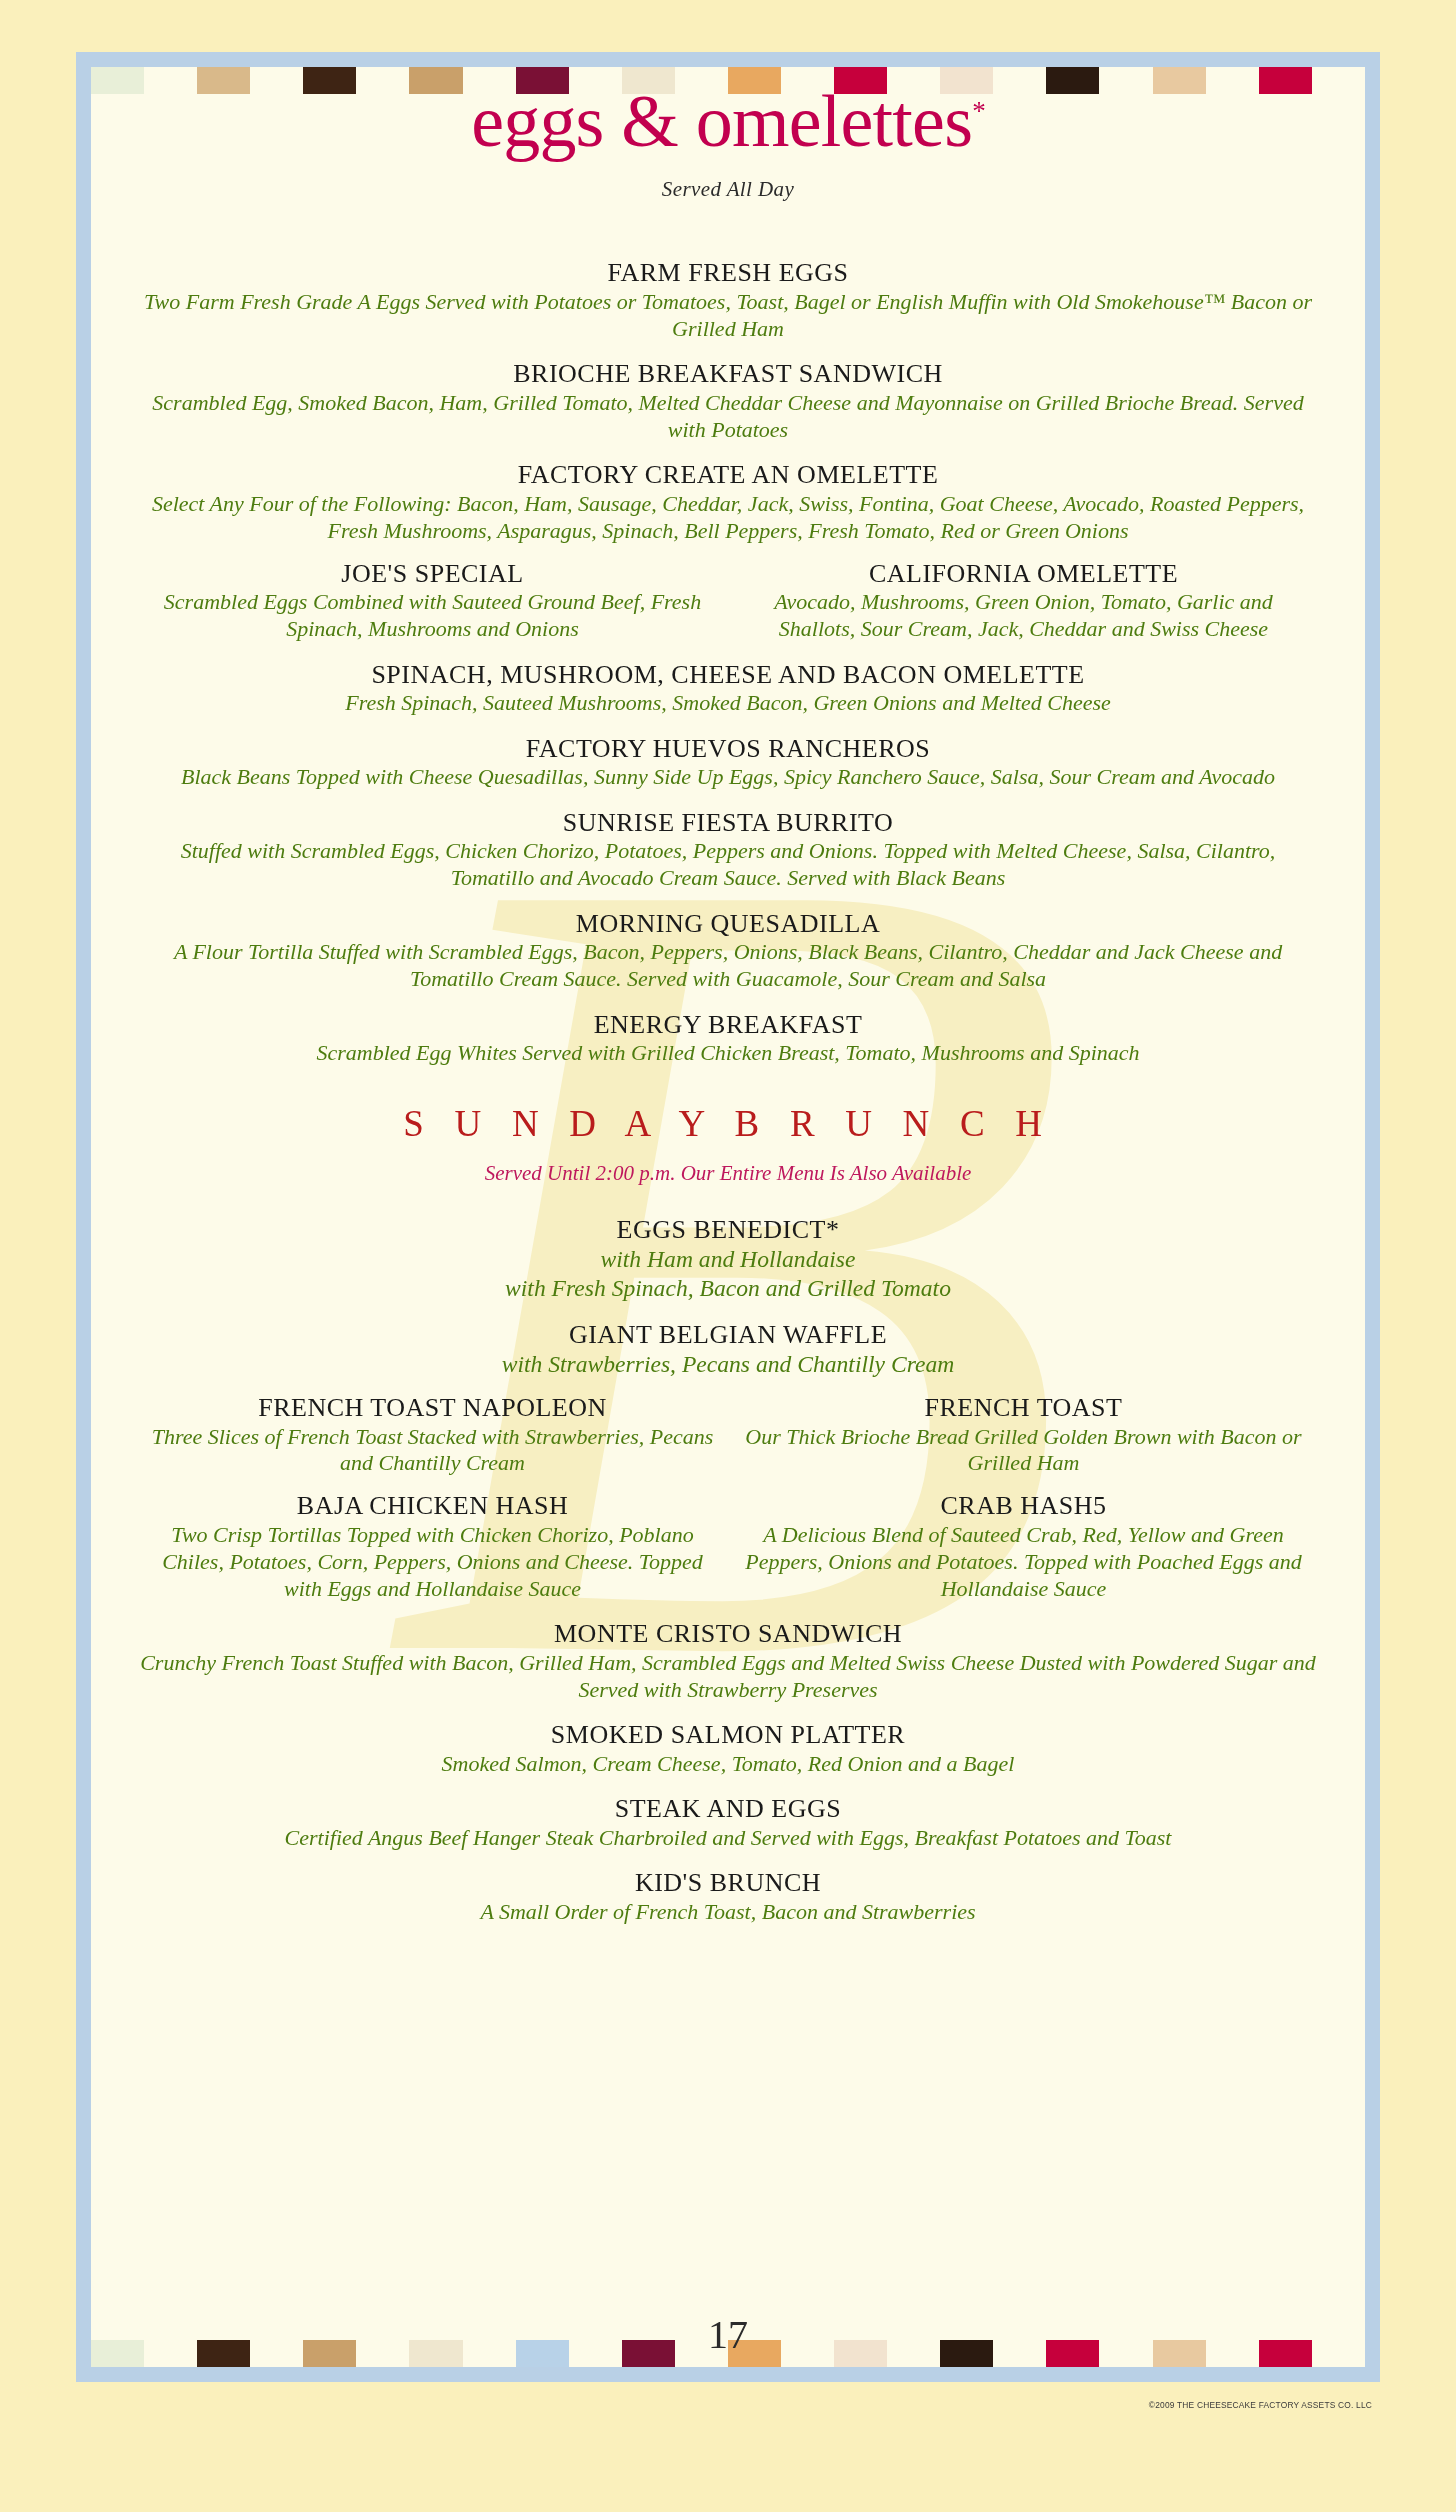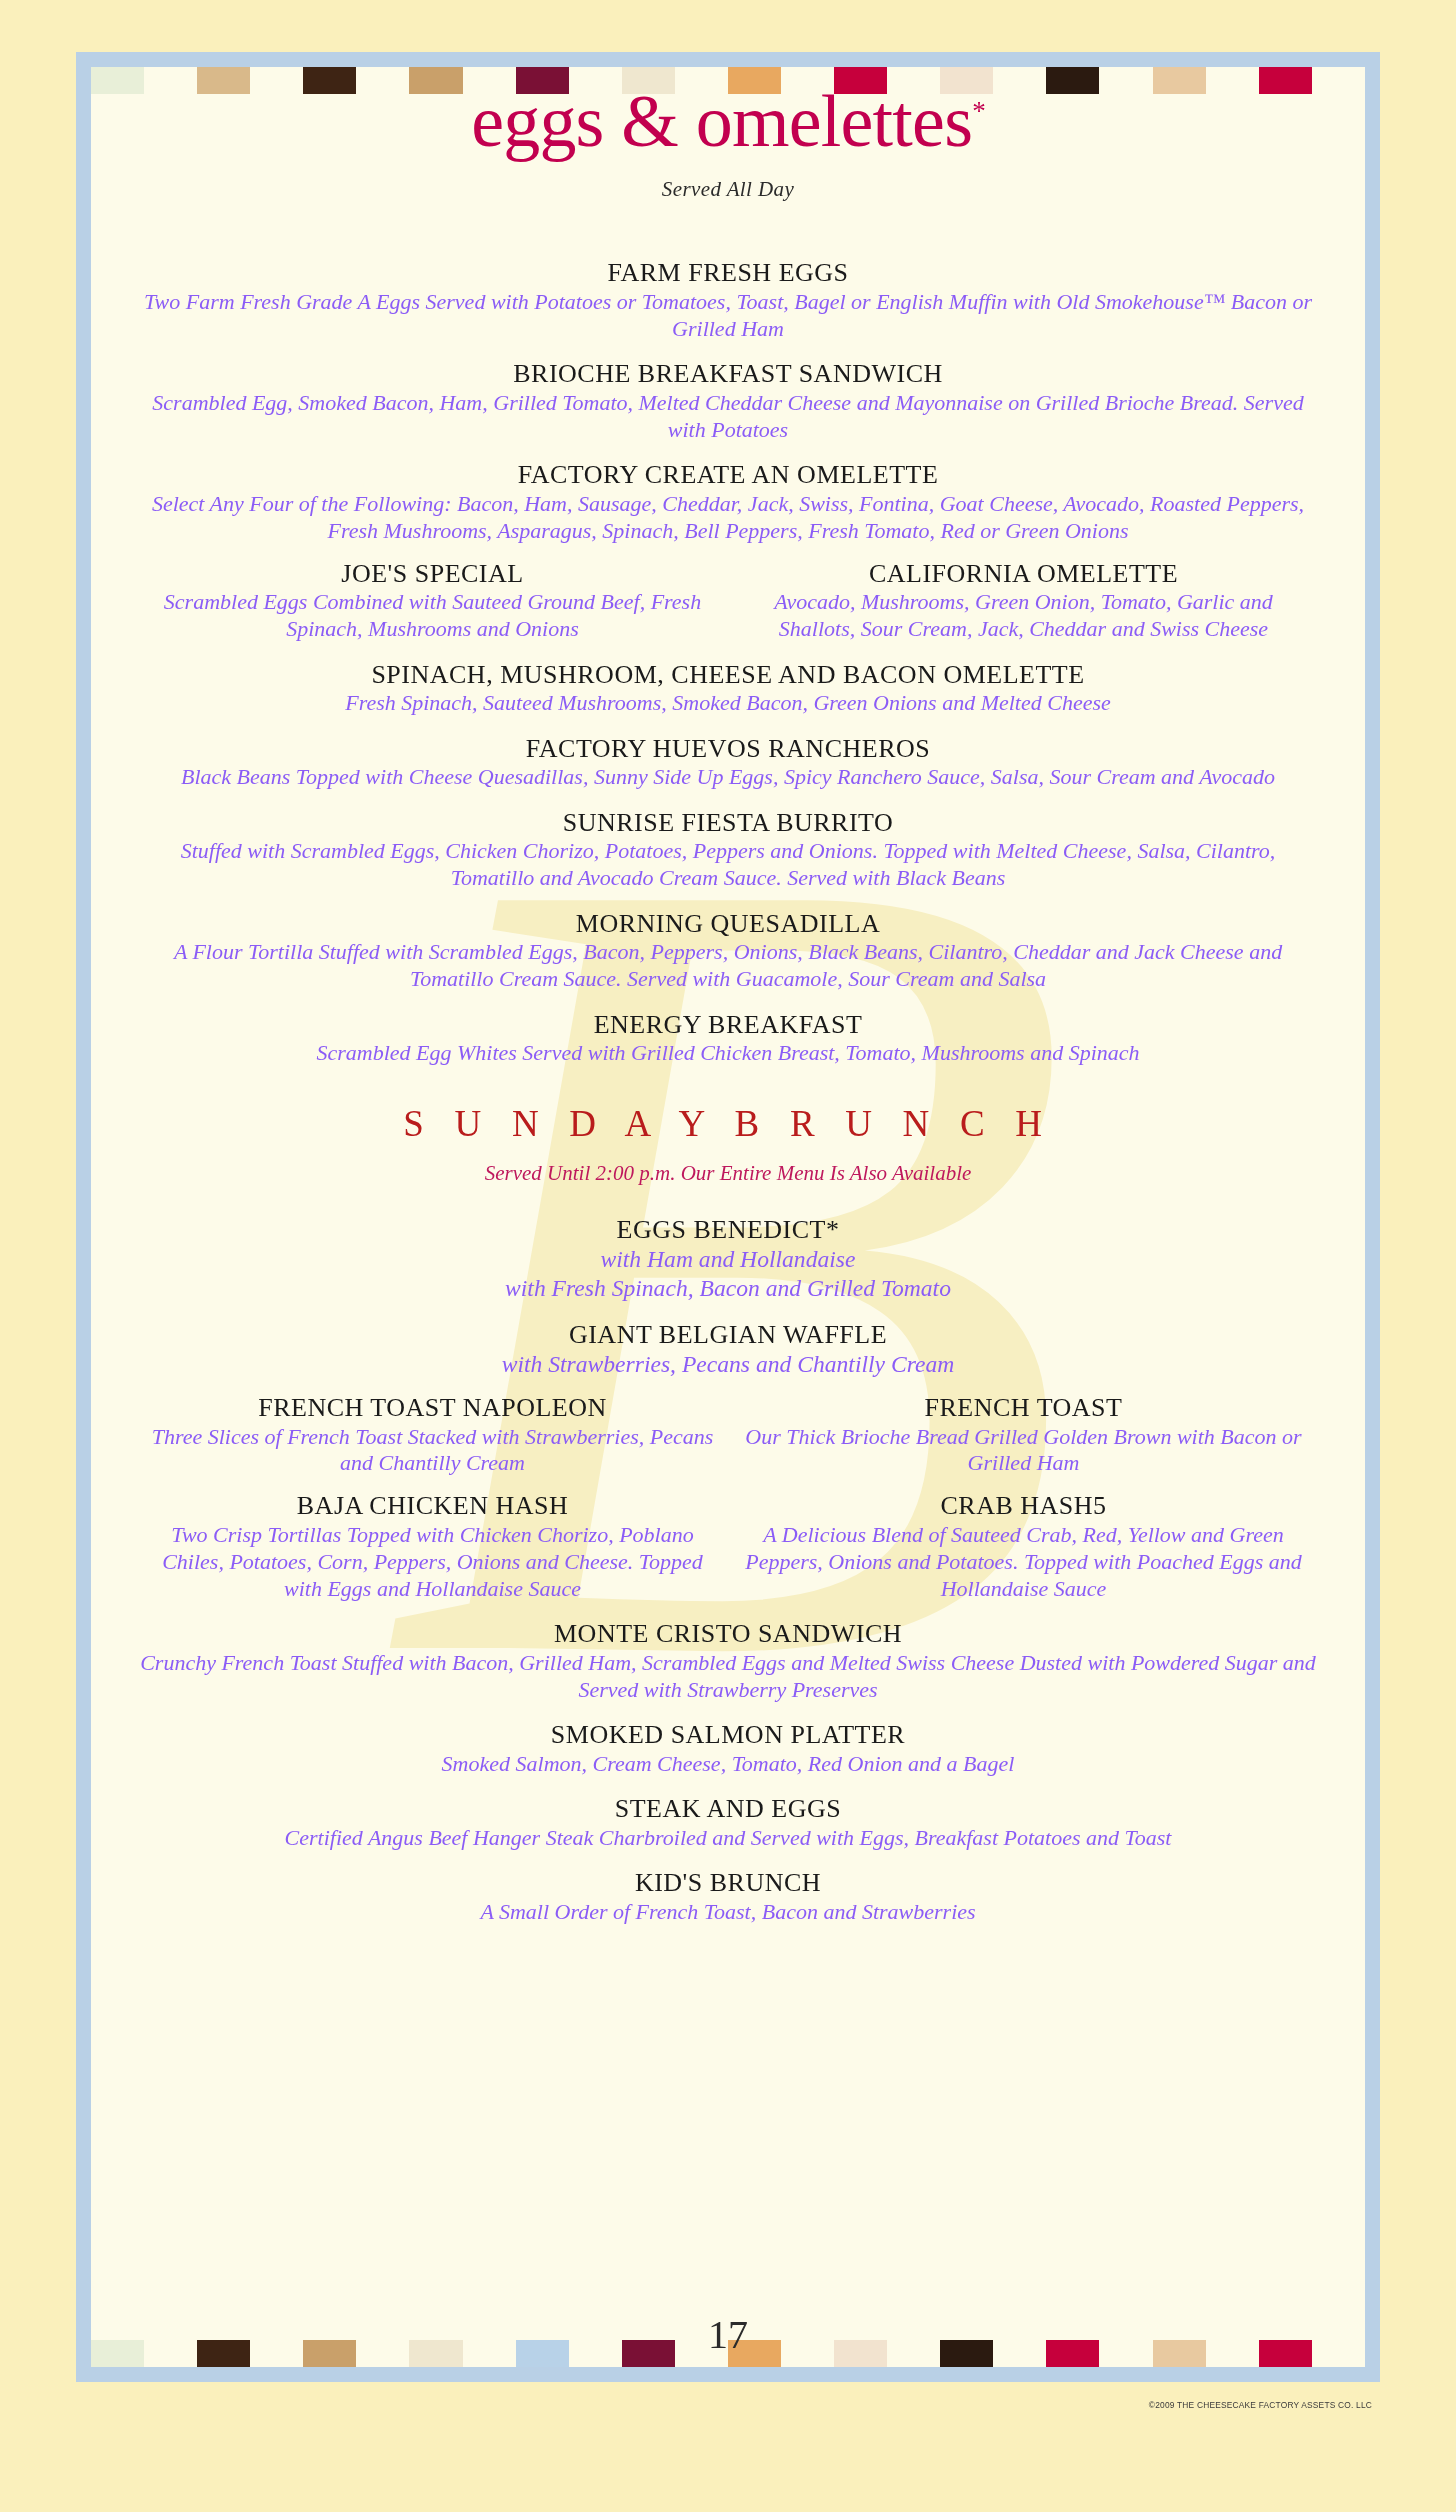--- a/index.html
+++ b/index.html
@@ -96,21 +96,21 @@
   .item { margin-top: 16.7px; }
   .item-name {
     font-size: 26px;
     letter-spacing: 0.5px;
     color: #1a1a1a;
     line-height: 1.12;
   }
   .item-desc {
     font-style: italic;
     font-size: 22px;
-    color: #8b5cf6;
+    color: #4d7c0f;
     line-height: 1.22;
     margin-top: 1.5px;
   }
 
   .two-col {
     display: flex;
     margin-top: 14px;
   }
   .two-col .col {
     flex: 1 1 50%;

